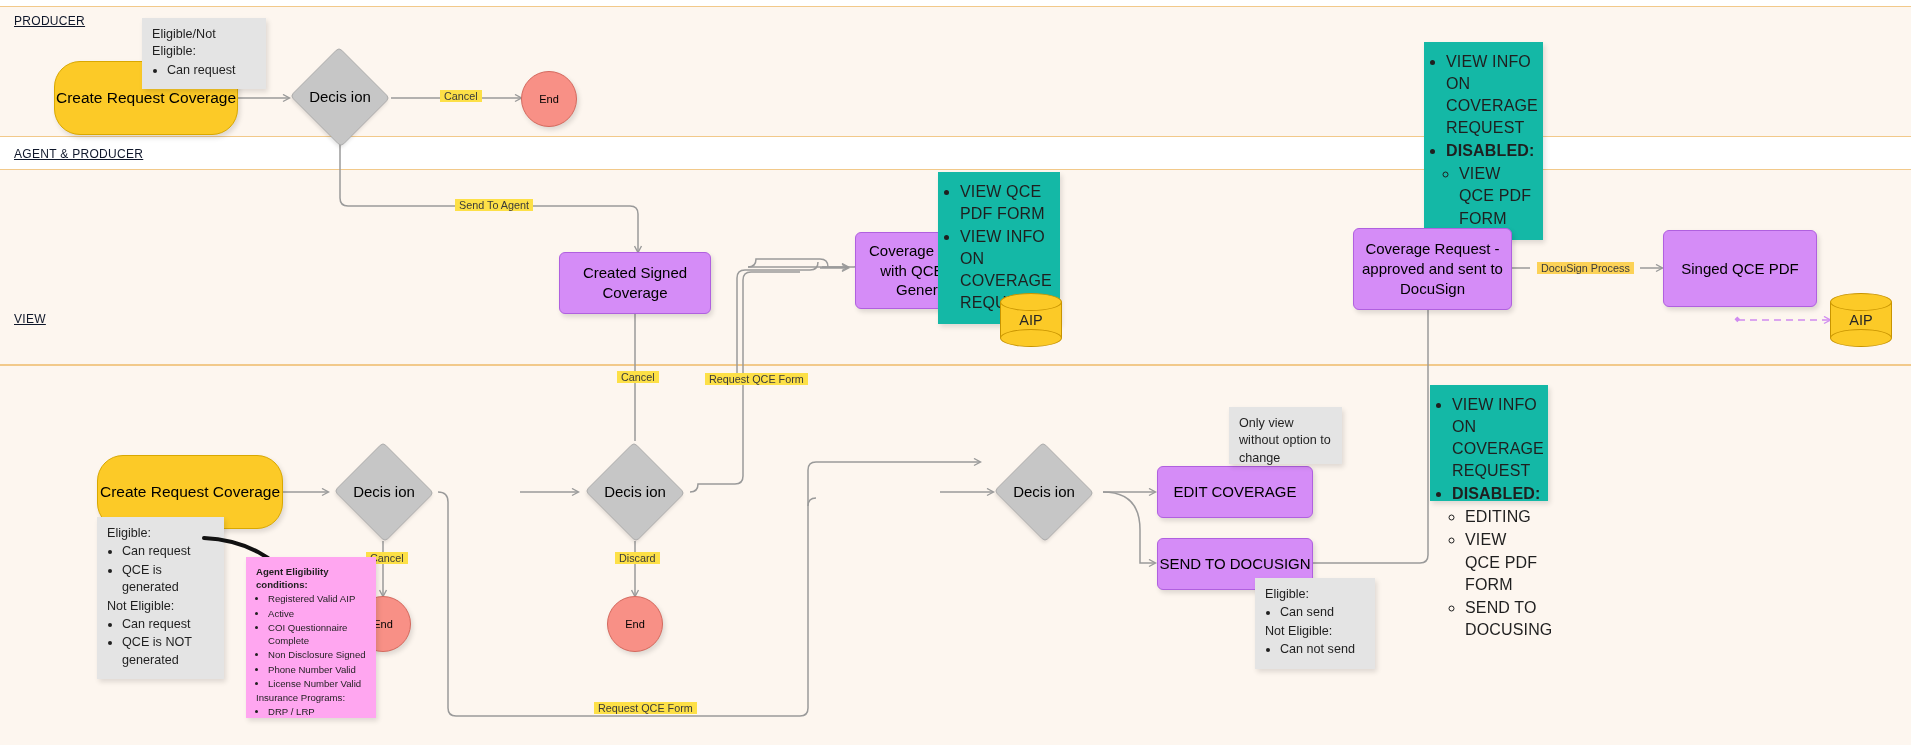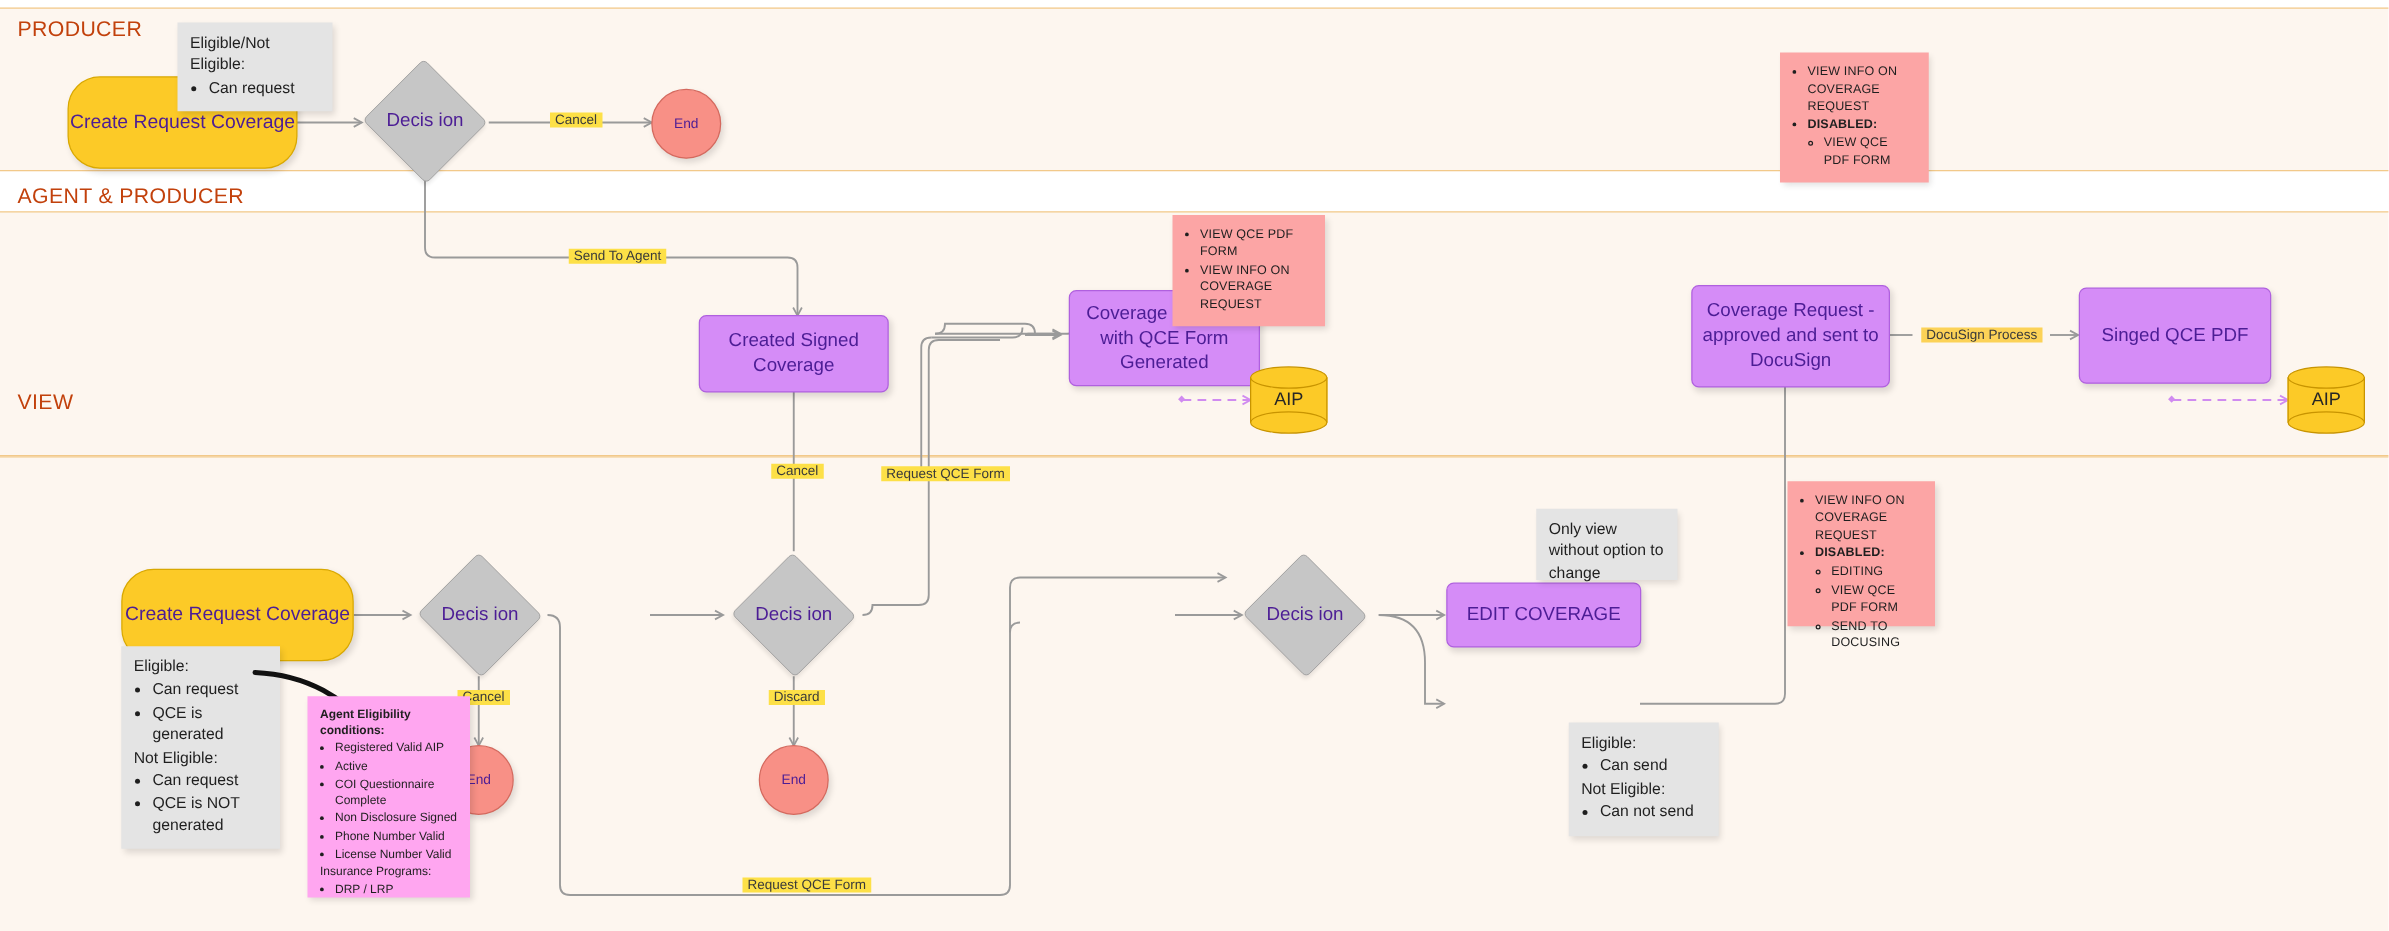--- a/index.html
+++ b/index.html
@@ -20,39 +20,40 @@
   .lane {
     position: absolute;
     left: 0;
     width: 1911px;
     background: #fdf6ef;
     border-top: 1.5px solid #f2c98a;
     border-bottom: 1.5px solid #f2c98a;
   }
   .lane-label {
     position: absolute;
-    font-size: 17px;
-    color: #c2410c;
+    font-size: 12px;
+    color: #0f172a;
     letter-spacing: .3px;
     font-family: "Liberation Sans", sans-serif;
+    text-decoration: underline;
   }
 
   
   #wires { position: absolute; left: 0; top: 0; width: 1911px; height: 745px; pointer-events: none; }
   .wire { fill: none; stroke: #9a9a9a; stroke-width: 1.5px; }
   .wire-dash { fill: none; stroke: #d08bf0; stroke-width: 1.6px; stroke-dasharray: 7 5; }
 
   
   .node {
     position: absolute;
     display: flex;
     align-items: center;
     justify-content: center;
     text-align: center;
-    color: #4c1d95;
+    color: #000000;
     line-height: 1.32;
   }
 
   .node-start {
     background: #fcca27;
     border: 1.4px solid #d9a800;
     border-radius: 26px;
     font-size: 15.5px;
     box-shadow: 2px 3px 5px rgba(0,0,0,.13);
   }
@@ -121,21 +122,21 @@
 
   
   .note {
     position: absolute;
     padding: 8px 10px 9px 10px;
     line-height: 1.38;
     color: #1f1f1f;
     box-shadow: 2px 3px 5px rgba(0,0,0,.12);
   }
   .note-grey   { background: #e4e4e4; font-size: 12.6px; }
-  .note-yellow { background: #fca5a5; font-size: 10px; letter-spacing: .15px; }
+  .note-yellow { background: #14b8a6; font-size: 16px; letter-spacing: .15px; }
   .note-pink   { background: #ffa6f0; font-size: 9.6px; }
 
   .note ul { margin: 0; padding-left: 15px; }
   .note-yellow ul { padding-left: 12px; }
   .note-pink ul { padding-left: 12px; }
   .note ul ul { padding-left: 13px; margin-top: 1px; }
   .note li { margin: 1px 0; }
   .note .hdr { display: block; }
   .note .bold { font-weight: bold; }
 
@@ -331,20 +332,23 @@
 
   <div class="node node-decision" style="left:993px; top:443px; width:102px; height:98px;">
     <span class="dia"></span>
     <span class="dia-txt">Decis ion</span>
   </div>
 
   <div class="node node-process" style="left:1157px; top:466px; width:156px; height:52px;">
     <span>EDIT COVERAGE</span>
   </div>
 
+  <div class="node node-process" style="left:1157px; top:538px; width:156px; height:52px;">
+    <span>SEND TO DOCUSIGN</span>
+  </div>
 
   <div class="note note-grey" style="left:1229px; top:407px; width:113px; height:57px;">
     <span>Only view without option to change</span>
   </div>
 
   <div class="note note-grey" style="left:97px; top:517px; width:127px;">
     <span class="hdr">Eligible:</span>
     <ul>
       <li>Can request</li>
       <li>QCE is generated</li>

